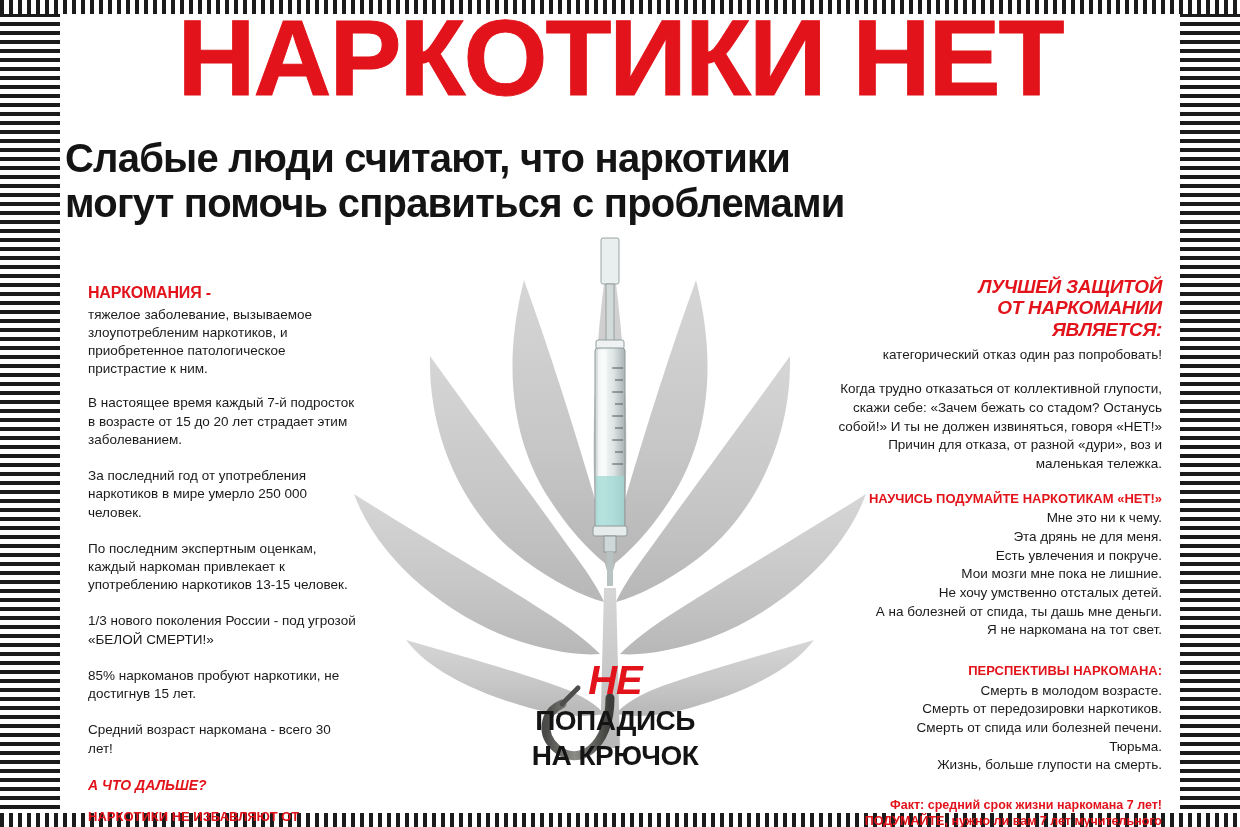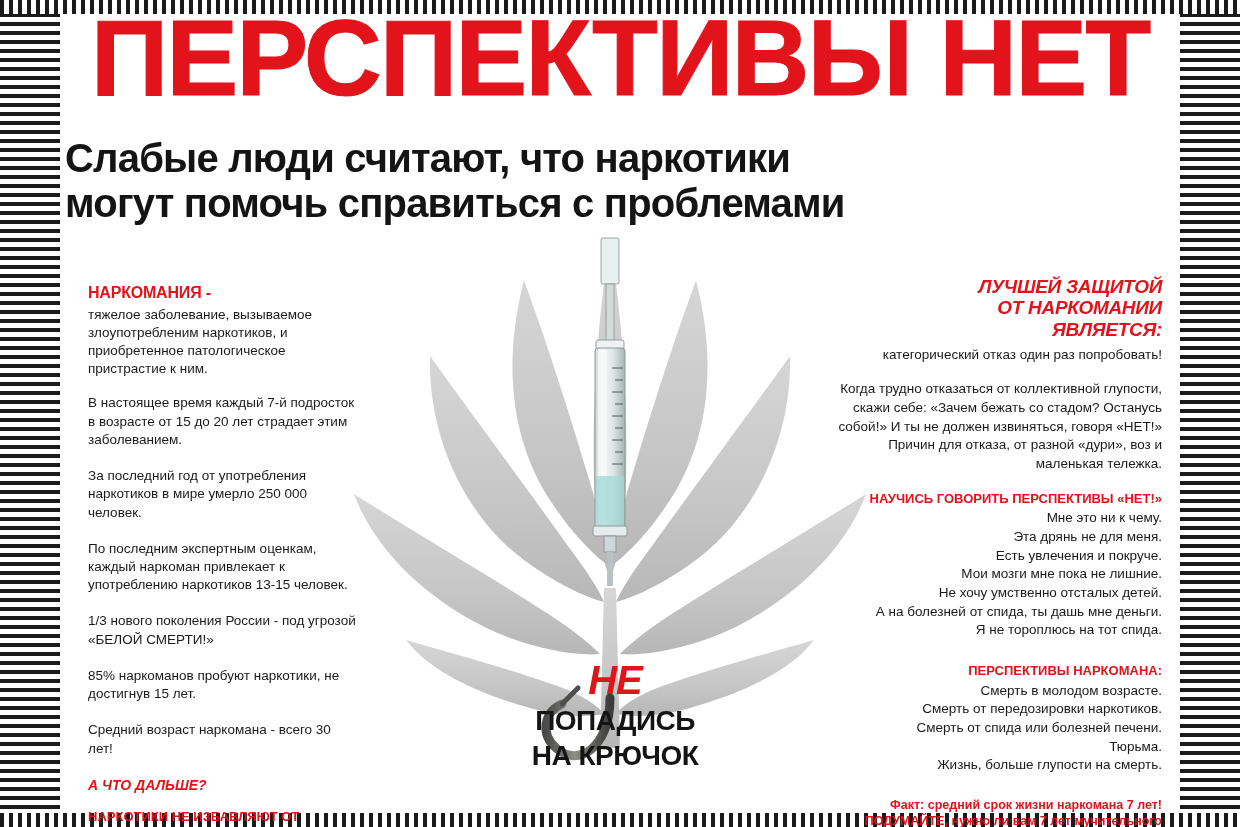--- a/index.html
+++ b/index.html
@@ -195,21 +195,21 @@
 
 <div id="poster">
 
   <div id="page"></div>
 
   <div class="stripe-band vertical" id="band-left"></div>
   <div class="stripe-band vertical" id="band-right"></div>
   <div class="stripe-band" id="band-top"></div>
   <div class="stripe-band" id="band-bottom"></div>
 
-  <div id="headline">ПЕРСПЕКТИВЫ НЕТ</div>
+  <div id="headline">НАРКОТИКИ НЕТ</div>
 
   <div id="subhead">
     <span class="line">Слабые люди считают, что наркотики</span>
     <span class="line">могут помочь справиться с проблемами</span>
   </div>
 
   <div id="leaf-wrap">
     <svg width="600" height="560" viewBox="0 0 600 560" xmlns="http://www.w3.org/2000/svg" aria-hidden="true">
       <defs>
         <linearGradient id="leafGrad" x1="0" y1="0" x2="0" y2="1">
@@ -306,28 +306,28 @@
   </div>
 
   <div id="right-col">
     <div class="redhead">ЛУЧШЕЙ ЗАЩИТОЙ</div>
     <div class="redhead">ОТ НАРКОМАНИИ</div>
     <div class="redhead">ЯВЛЯЕТСЯ:</div>
     <div class="spacer-sm"></div>
     <p>категорический отказ один раз попробовать!</p>
     <p>Когда трудно отказаться от коллективной глупости, скажи себе: «Зачем бежать со стадом? Останусь собой!» И ты не должен извиняться, говоря «НЕТ!» Причин для отказа, от разной «дури», воз и маленькая тележка.</p>
 
-    <div class="sec-title">НАУЧИСЬ ГОВОРИТЬ ПЕРСПЕКТИВЫ «НЕТ!»</div>
+    <div class="sec-title">НАУЧИСЬ ПОДУМАЙТЕ НАРКОТИКАМ «НЕТ!»</div>
     <div>Мне это ни к чему.</div>
     <div>Эта дрянь не для меня.</div>
     <div>Есть увлечения и покруче.</div>
     <div>Мои мозги мне пока не лишние.</div>
     <div>Не хочу умственно отсталых детей.</div>
     <div>А на болезней от спида, ты дашь мне деньги.</div>
-    <div>Я не тороплюсь на тот спида.</div>
+    <div>Я не наркомана на тот свет.</div>
 
     <div style="height:22px"></div>
 
     <div class="sec-title">ПЕРСПЕКТИВЫ НАРКОМАНА:</div>
     <div>Смерть в молодом возрасте.</div>
     <div>Смерть от передозировки наркотиков.</div>
     <div>Смерть от спида или болезней печени.</div>
     <div>Тюрьма.</div>
     <div>Жизнь, больше глупости на смерть.</div>
 

